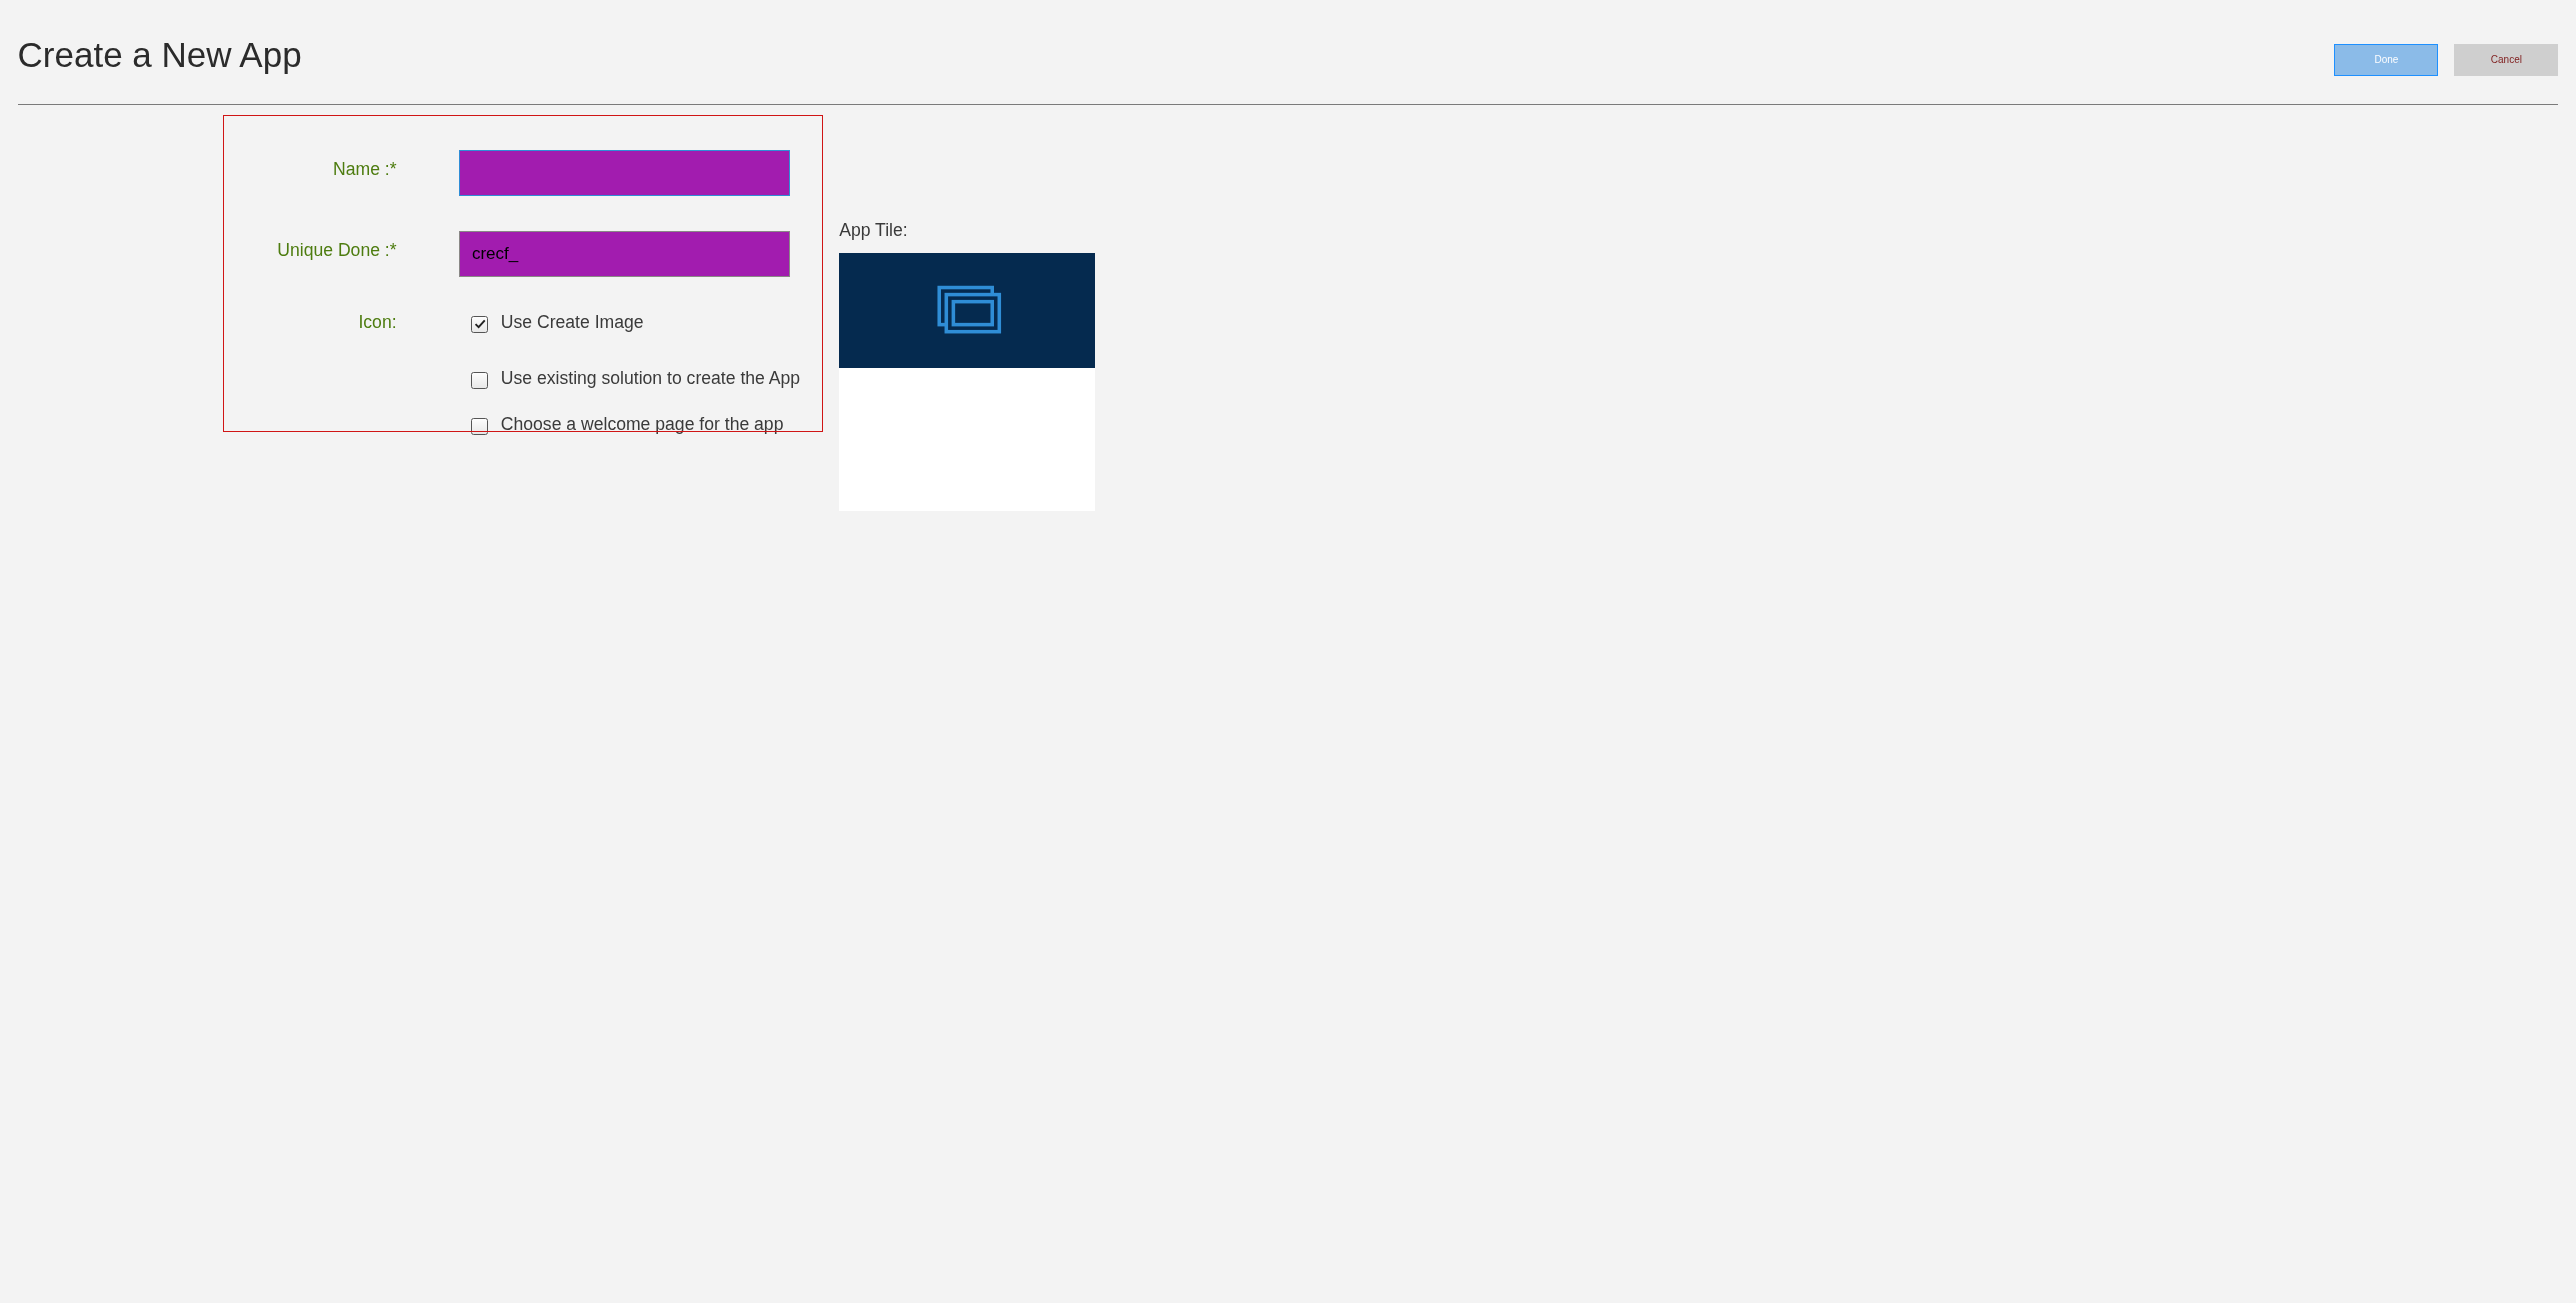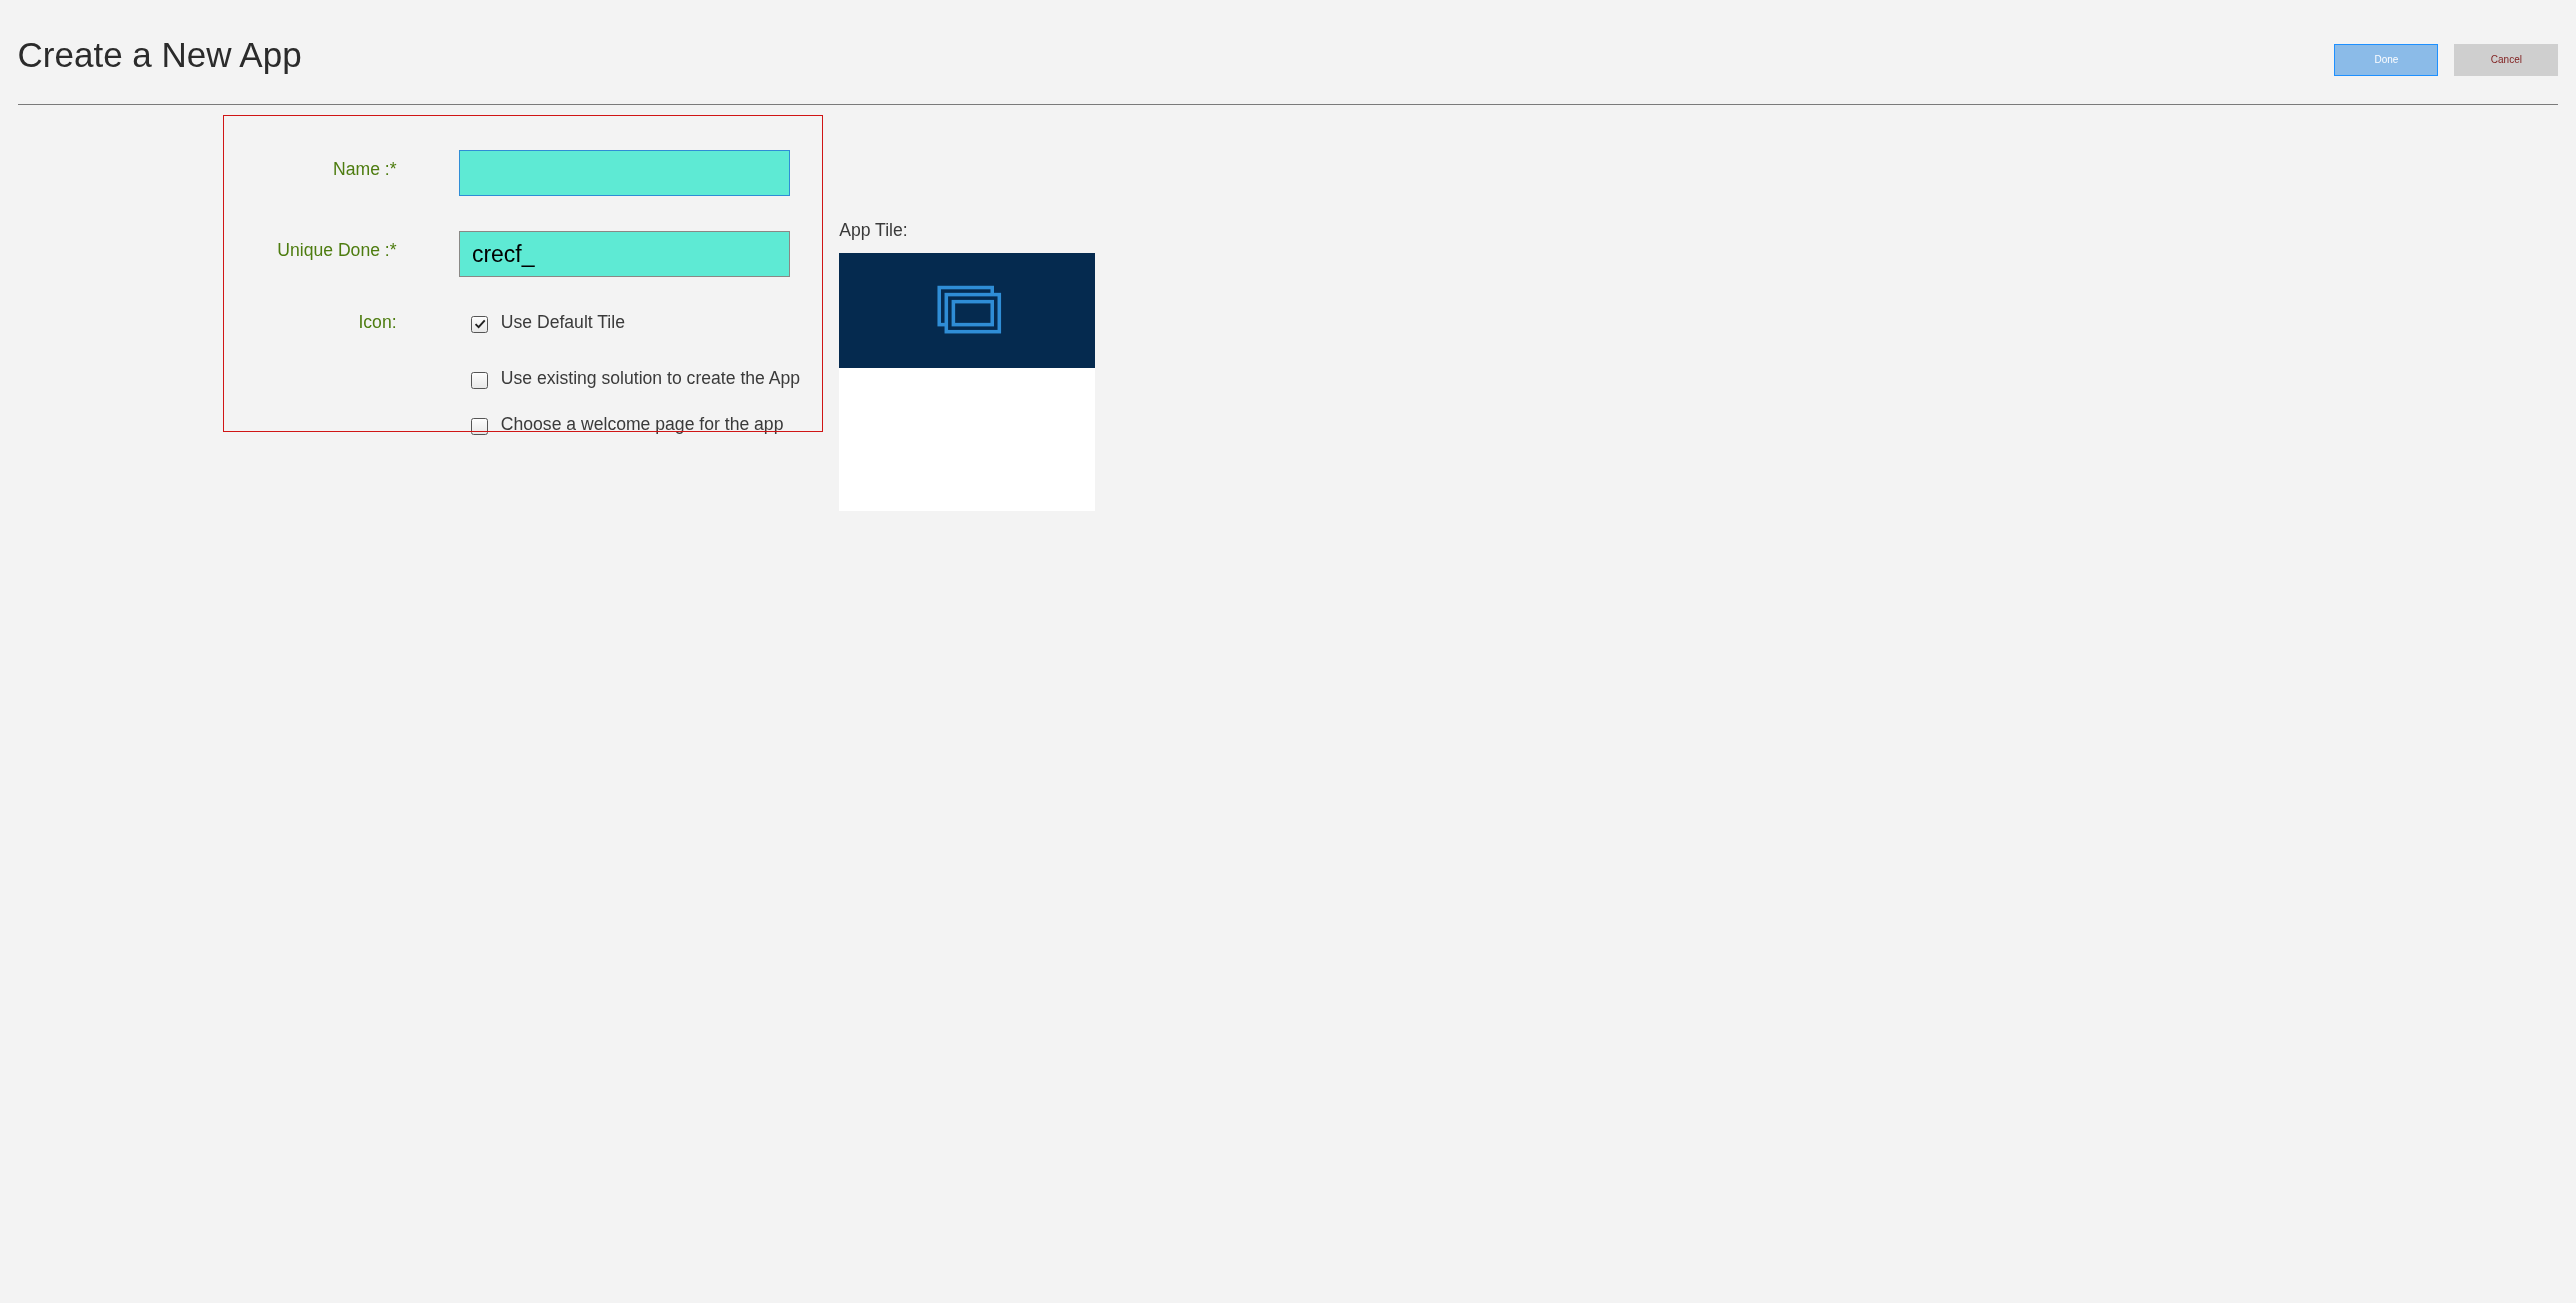--- a/index.html
+++ b/index.html
@@ -90,23 +90,23 @@
     font-size: 17.6px;
     color: #4d7c0f;
     padding-top: 8.8px;
   }
   .control {
     width: 331px;
   }
   input[type="text"].txt {
     width: 331px;
     height: 46px;
-    font-size: 23px;
+    font-size: 17px;
     padding: 0 12.3px;
-    background: #5eead4;
+    background: #a21caf;
     border: 0.9px solid #8a8886;
     font-family: inherit;
   }
   input[type="text"].txt.focused {
     border: 0.9px solid #2f8dd6;
     outline: none;
   }
   textarea.txt {
     width: 331px;
     height: 95px;
@@ -203,21 +203,21 @@
       </div>
 
 
       <div class="chk-row">
         <div class="spacer label" style="padding-top:0;">Icon:</div>
         <span class="chk checked">
           <svg viewBox="0 0 16 16">
               <path d="M2 8 L6 12 L14 3" stroke="#222" stroke-width="2.5" fill="none"></path>
             </svg>
         </span>
-        <span class="chk-label">Use Default Tile</span>
+        <span class="chk-label">Use Create Image</span>
       </div>
 
       <div class="chk-row chk-row-grouped" style="margin-top:26.5px;">
         <div class="spacer"></div>
         <span class="chk">
           
         </span>
         <span class="chk-label">Use existing solution to create the App</span>
       </div>
 

